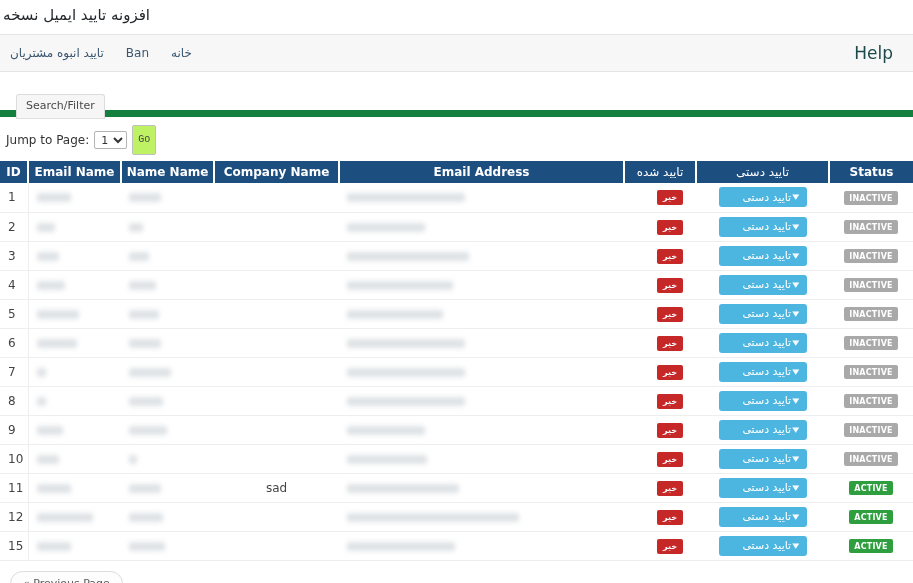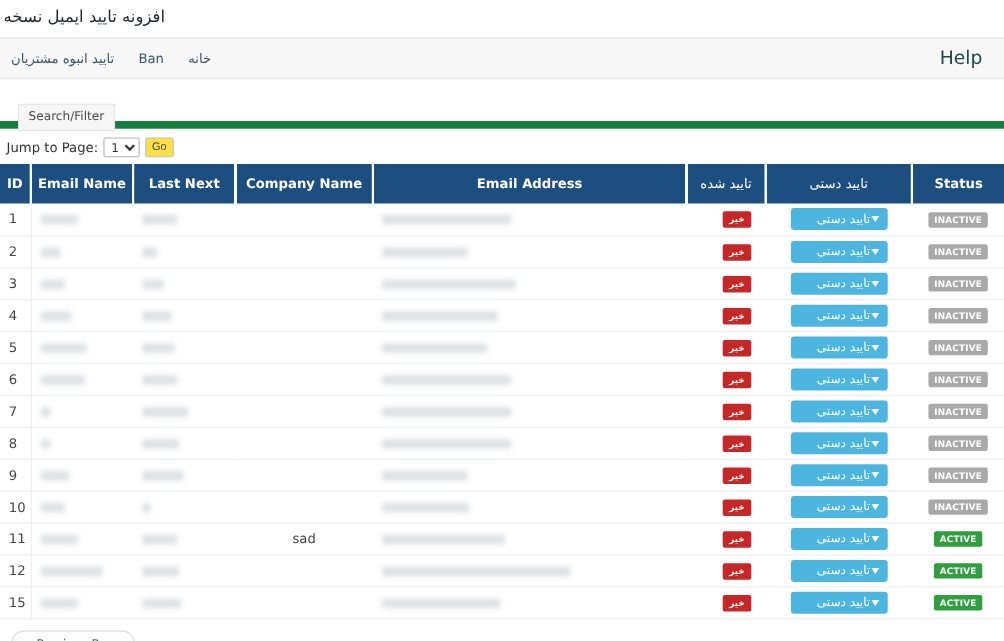--- a/index.html
+++ b/index.html
@@ -113,44 +113,44 @@
     font-family: "DejaVu Sans", "Liberation Sans", sans-serif;
     font-size: 11px;
     padding: 1px 2px;
     border: 1px solid #b4b4b4;
     background: #ffffff;
     color: #333;
     border-radius: 2px;
     height: 18px;
   }
   .go-btn {
-    font-family: Liberation Sans, sans-serif;
+    font-family: Liberation Mono, monospace;
     font-size: 10px;
     padding: 2px 5px;
     border: 1px solid #c0c0c0;
-    background: #fde047;
+    background: #bef264;
     color: #444;
     border-radius: 2px;
     cursor: pointer;
-    height: 18px;
+    height: 30px;
     line-height: 12px;
   }
 
   
   table.grid {
     width: 913px;
     border-collapse: collapse;
     table-layout: fixed;
   }
   table.grid thead th {
     background: #1d4e80;
     color: #ffffff;
     font-size: 12px;
     font-weight: bold;
-    height: 36px;
+    height: 22px;
     padding: 3px 4px;
     text-align: center;
     border-right: 2px solid #ffffff;
     box-sizing: border-box;
     white-space: nowrap;
     overflow: hidden;
   }
   table.grid thead th:last-child { border-right: 0; }
   table.grid thead th.rtl { direction: rtl; font-weight: normal; font-size: 12px; }
 
@@ -280,21 +280,21 @@
     <col style="width:125px">
     <col style="width:285px">
     <col style="width:72px">
     <col style="width:133px">
     <col style="width:84px">
   </colgroup>
   <thead>
     <tr>
         <th>ID</th>
         <th>Email Name</th>
-        <th>Last Next</th>
+        <th>Name Name</th>
         <th>Company Name</th>
         <th>Email Address</th>
         <th class="rtl">تایید شده</th>
         <th class="rtl">تایید دستی</th>
         <th>Status</th>
       </tr>
   </thead>
   <tbody>
       <tr>
         <td class="id-cell">1</td>

